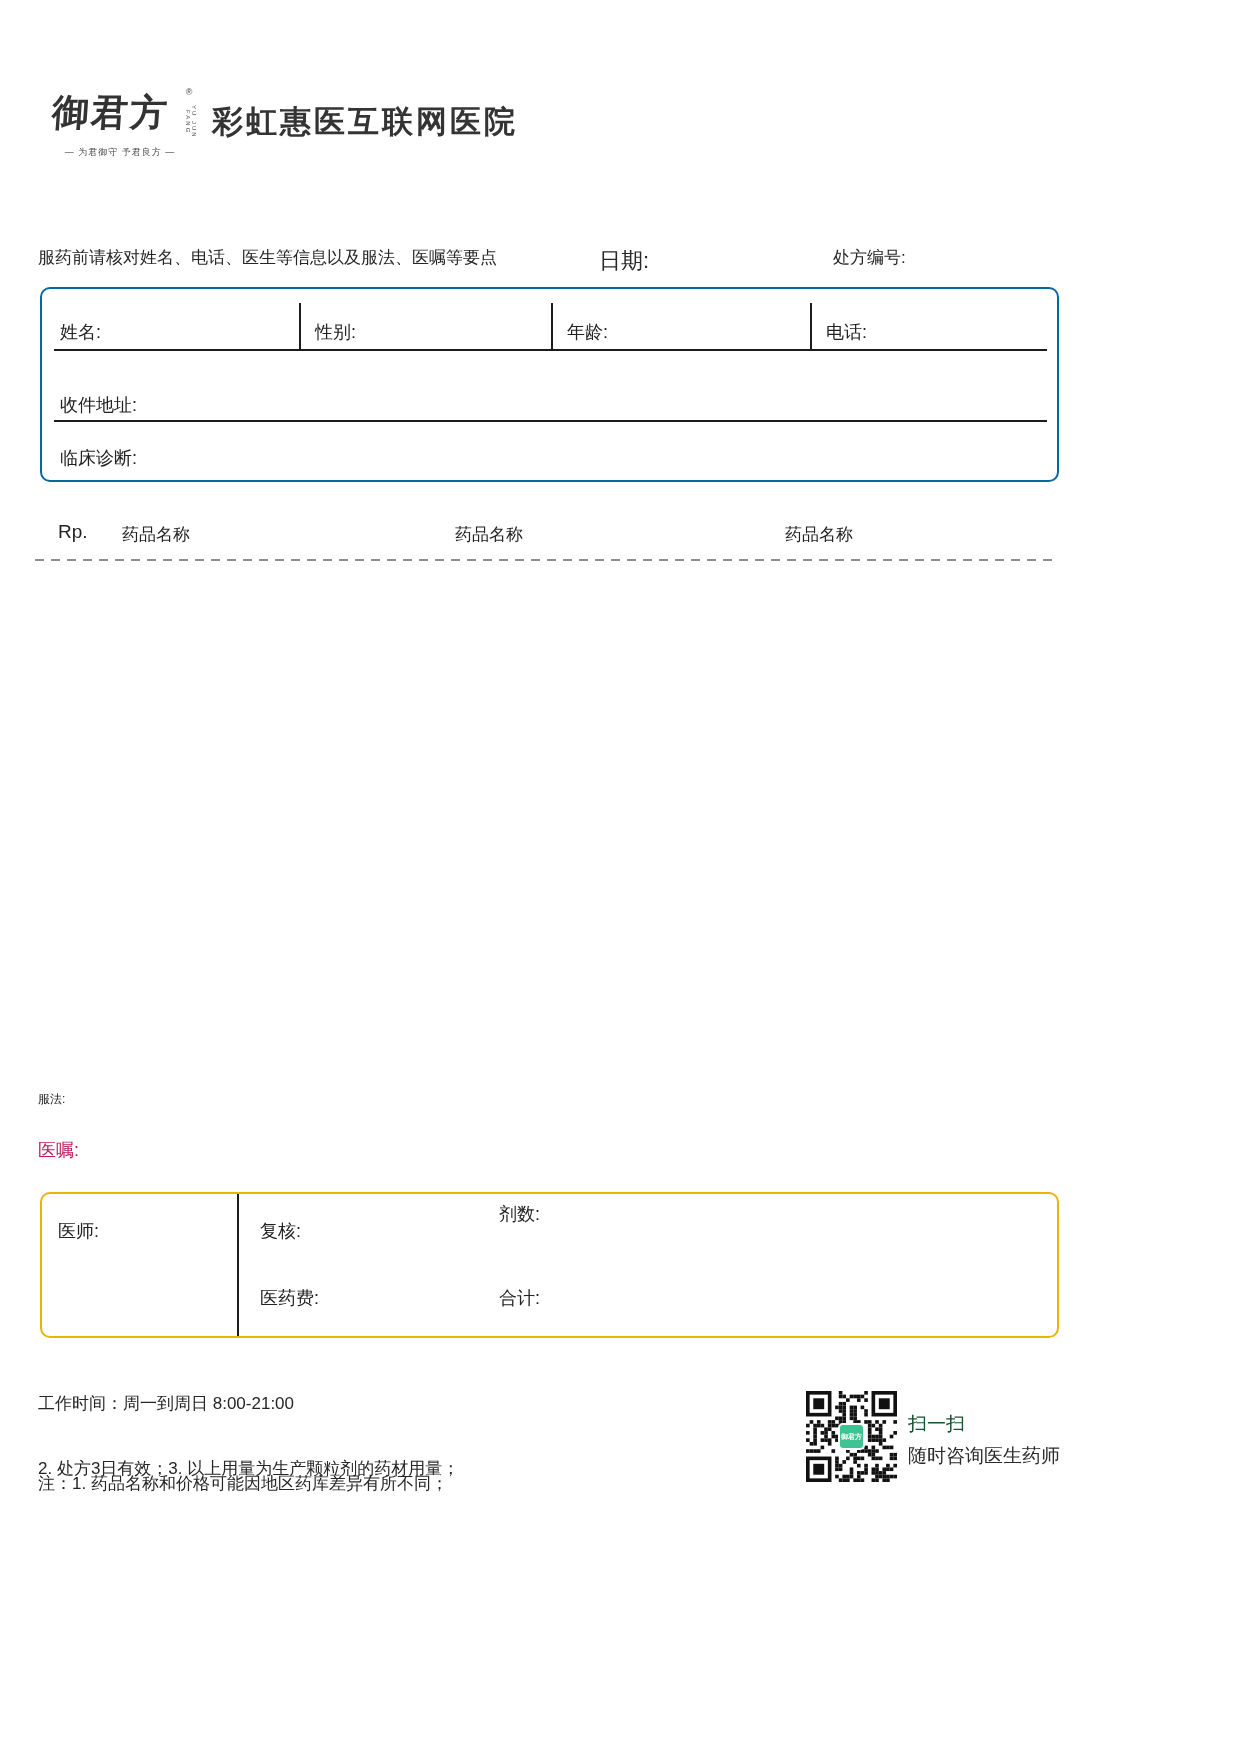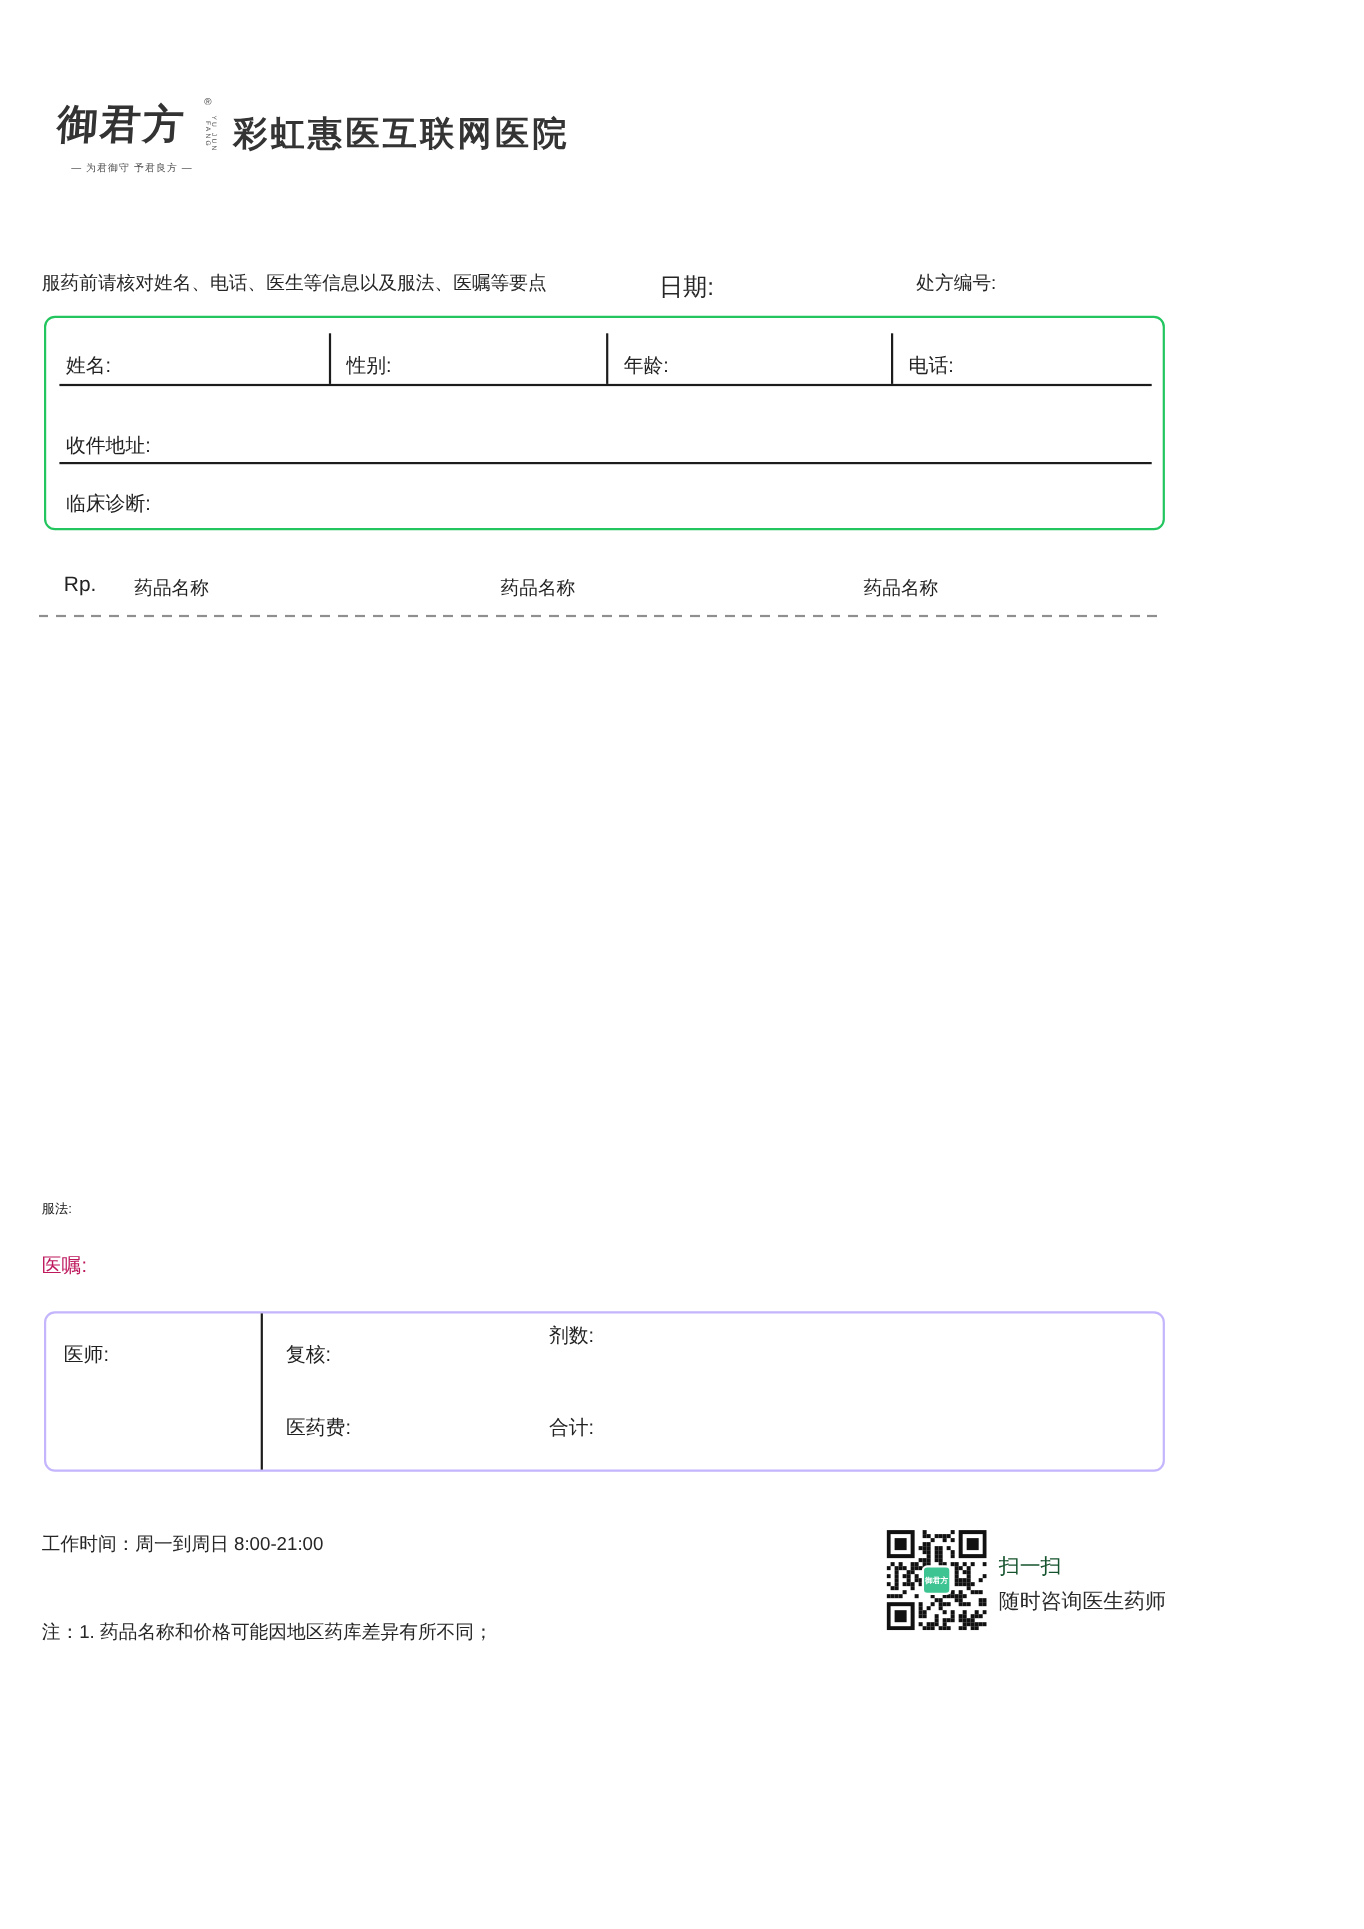--- a/index.html
+++ b/index.html
@@ -35,21 +35,21 @@
   }
 
   
   .notice-text{left:38px;top:246px;font-size:17px;color:#262626;}
   .date-label{left:599px;top:246px;font-size:22px;color:#262626;}
   .rxno-label{left:833px;top:246px;font-size:17px;color:#262626;}
 
   
   .patient-box{
     left:40px;top:287px;width:1019px;height:195px;
-    border:2px solid #22c55e;border-radius:10px;box-sizing:border-box;
+    border:2px solid #0369a1;border-radius:10px;box-sizing:border-box;
     background:#fff;
   }
   .pb-label{position:absolute;font-size:18px;color:#222;}
   .pb-name{left:18px;top:31px;}
   .pb-gender{left:273px;top:31px;}
   .pb-age{left:525px;top:31px;}
   .pb-phone{left:784px;top:31px;}
   .pb-vline{position:absolute;top:14px;width:0;height:46px;border-left:2px solid #1c1c1c;}
   .pb-v1{left:257px;}
   .pb-v2{left:509px;}
@@ -70,21 +70,21 @@
     background:repeating-linear-gradient(to right,#8f8f8f 0 9px,transparent 9px 16px);
   }
 
   
   .usage-label{left:38px;top:1091px;font-size:12px;color:#222;}
   .advice-label{left:38px;top:1138px;font-size:18px;color:#be185d;}
 
   
   .sign-box{
     left:40px;top:1192px;width:1019px;height:146px;
-    border:2px solid #c4b5fd;border-radius:10px;box-sizing:border-box;
+    border:2px solid #eab308;border-radius:10px;box-sizing:border-box;
     background:#fff;
   }
   .sb-vline{position:absolute;left:195px;top:0;height:142px;border-left:2px solid #1c1c1c;}
   .sb-label{position:absolute;font-size:18px;color:#222;}
   .sb-doctor{left:16px;top:25px;}
   .sb-review{left:218px;top:25px;}
   .sb-dose{left:457px;top:8px;}
   .sb-fee{left:218px;top:92px;}
   .sb-total{left:457px;top:92px;}
 
@@ -148,20 +148,21 @@
     <span class="sb-label sb-doctor">医师:</span>
     <span class="sb-vline"></span>
     <span class="sb-label sb-review">复核:</span>
     <span class="sb-label sb-dose">剂数:</span>
     <span class="sb-label sb-fee">医药费:</span>
     <span class="sb-label sb-total">合计:</span>
   </div>
 
   <div class="abs hours-line">工作时间：周一到周日 8:00-21:00</div>
   <div class="abs note-line1">注：1. 药品名称和价格可能因地区药库差异有所不同；</div>
+  <div class="abs note-line2">2. 处方3日有效；3. 以上用量为生产颗粒剂的药材用量；</div>
 
   <div class="abs qr-wrap">
     <svg viewBox="0 0 91 91" xmlns="http://www.w3.org/2000/svg">
         <rect x="32.76" y="0.00" width="3.64" height="3.64"></rect>
         <rect x="58.24" y="0.00" width="3.64" height="3.64"></rect>
         <rect x="32.76" y="3.64" width="3.64" height="3.64"></rect>
         <rect x="36.40" y="3.64" width="3.64" height="3.64"></rect>
         <rect x="43.68" y="3.64" width="3.64" height="3.64"></rect>
         <rect x="47.32" y="3.64" width="3.64" height="3.64"></rect>
         <rect x="50.96" y="3.64" width="3.64" height="3.64"></rect>

